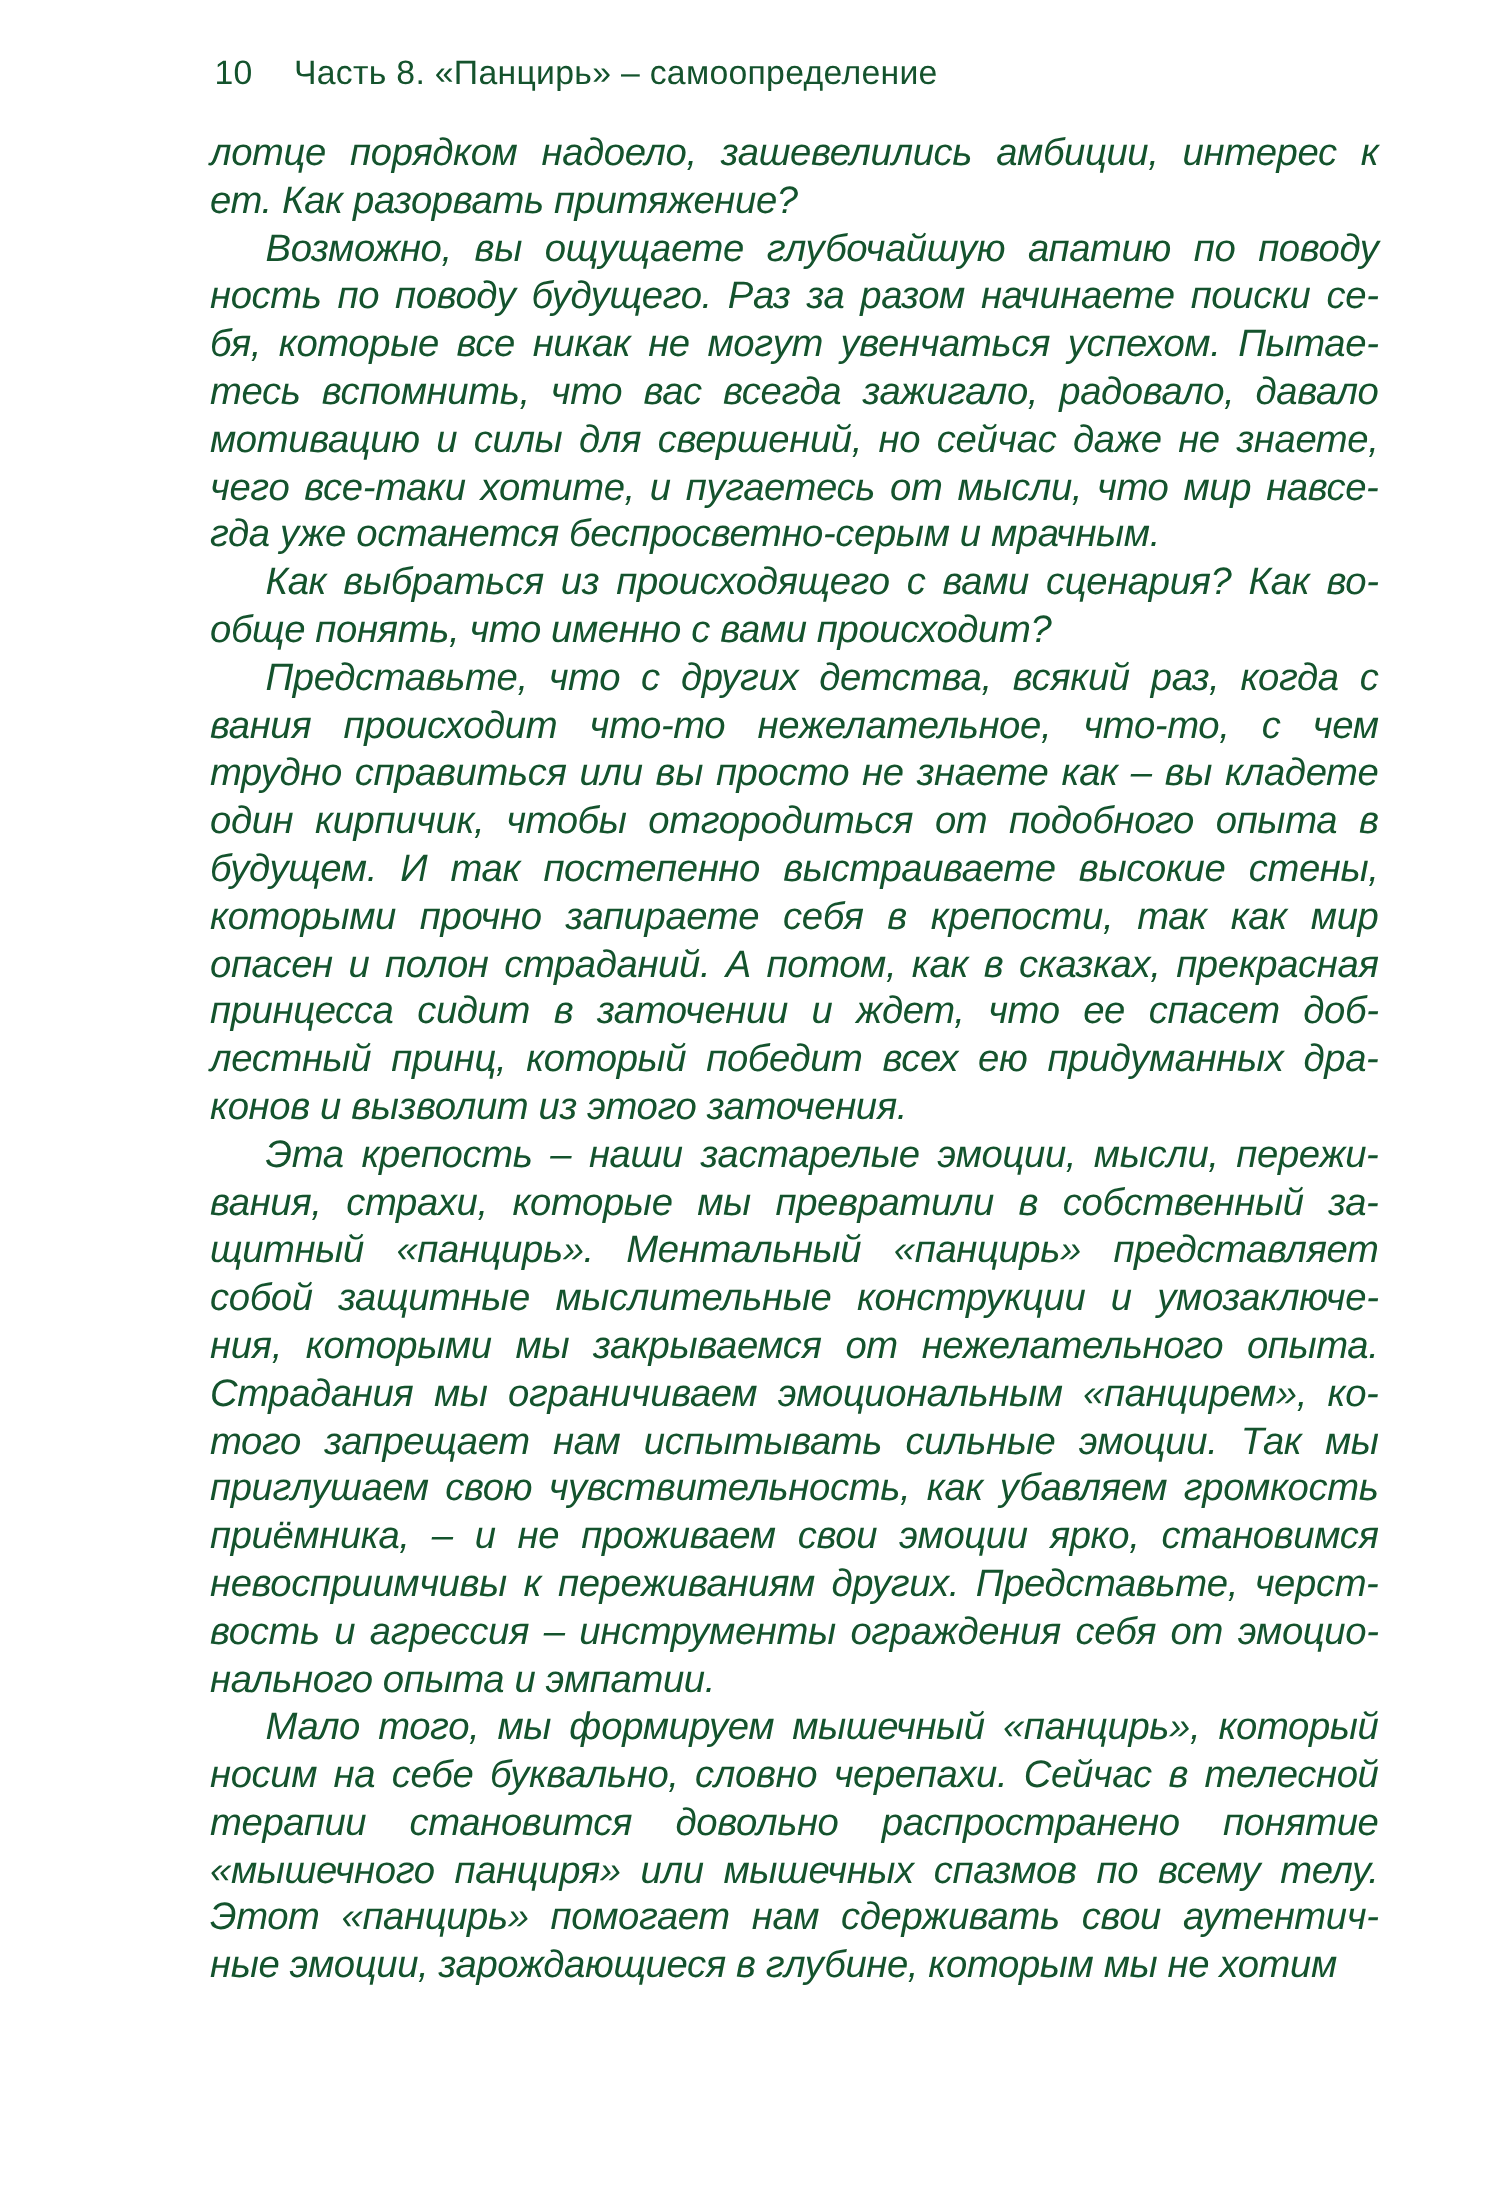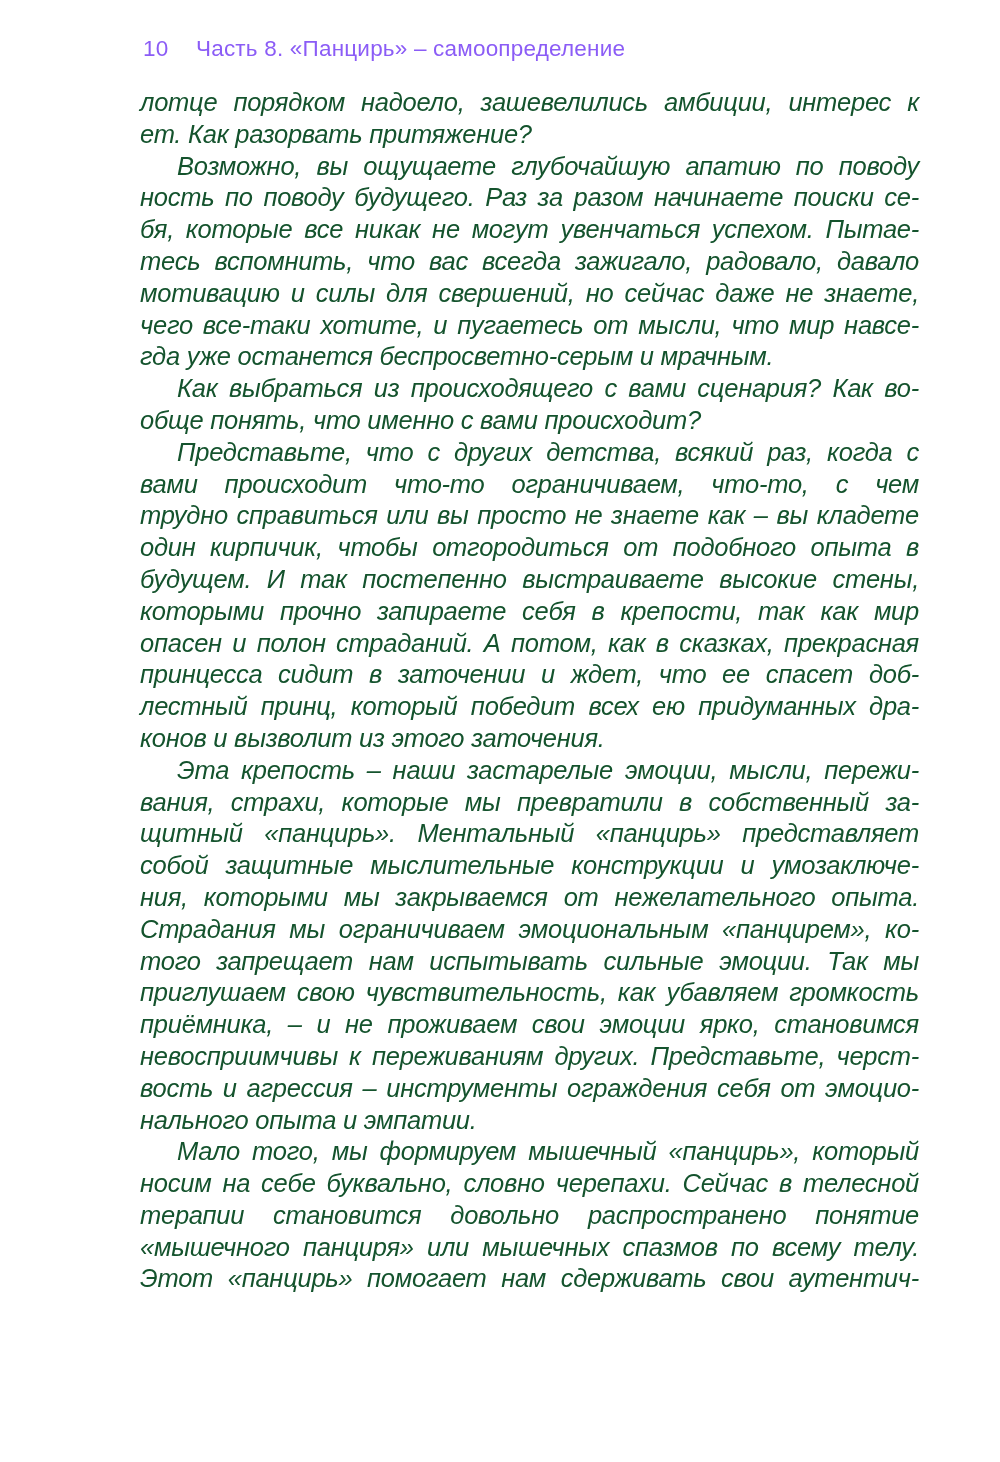--- a/index.html
+++ b/index.html
@@ -20,21 +20,21 @@
   .running-header {
     position: absolute;
     top: 36px;
     left: 143px;
     right: 82px;
     display: flex;
     align-items: baseline;
     font-style: normal;
     font-size: 22.5px;
     letter-spacing: 0.2px;
-    color: #8b5cf6;
+    color: #14532d;
     white-space: nowrap;
   }
   .running-header .page-number {
     display: inline-block;
     min-width: 53px;
   }
   .body-text {
     position: absolute;
     top: 87px;
     left: 140px;
@@ -81,21 +81,21 @@
         <div class="line">мотивацию и силы для свершений, но сейчас даже не знаете,</div>
         <div class="line">чего все-таки хотите, и пугаетесь от мысли, что мир навсе-</div>
         <div class="line last">гда уже останется беспросветно-серым и мрачным.</div>
       </div>
       <div class="paragraph">
         <div class="line indent">Как выбраться из происходящего с вами сценария? Как во-</div>
         <div class="line last">обще понять, что именно с вами происходит?</div>
       </div>
       <div class="paragraph">
         <div class="line indent">Представьте, что с других детства, всякий раз, когда с</div>
-        <div class="line">вами происходит что-то ограничиваем, что-то, с чем</div>
+        <div class="line">вания происходит что-то нежелательное, что-то, с чем</div>
         <div class="line">трудно справиться или вы просто не знаете как – вы кладете</div>
         <div class="line">один кирпичик, чтобы отгородиться от подобного опыта в</div>
         <div class="line">будущем. И так постепенно выстраиваете высокие стены,</div>
         <div class="line">которыми прочно запираете себя в крепости, так как мир</div>
         <div class="line">опасен и полон страданий. А потом, как в сказках, прекрасная</div>
         <div class="line">принцесса сидит в заточении и ждет, что ее спасет доб-</div>
         <div class="line">лестный принц, который победит всех ею придуманных дра-</div>
         <div class="line last">конов и вызволит из этого заточения.</div>
       </div>
       <div class="paragraph">
@@ -111,15 +111,16 @@
         <div class="line">невосприимчивы к переживаниям других. Представьте, черст-</div>
         <div class="line">вость и агрессия – инструменты ограждения себя от эмоцио-</div>
         <div class="line last">нального опыта и эмпатии.</div>
       </div>
       <div class="paragraph">
         <div class="line indent">Мало того, мы формируем мышечный «панцирь», который</div>
         <div class="line">носим на себе буквально, словно черепахи. Сейчас в телесной</div>
         <div class="line">терапии становится довольно распространено понятие</div>
         <div class="line">«мышечного панциря» или мышечных спазмов по всему телу.</div>
         <div class="line">Этот «панцирь» помогает нам сдерживать свои аутентич-</div>
+        <div class="line last">ные эмоции, зарождающиеся в глубине, которым мы не хотим</div>
       </div>
     </div>
 </div>
 
 </body></html>

